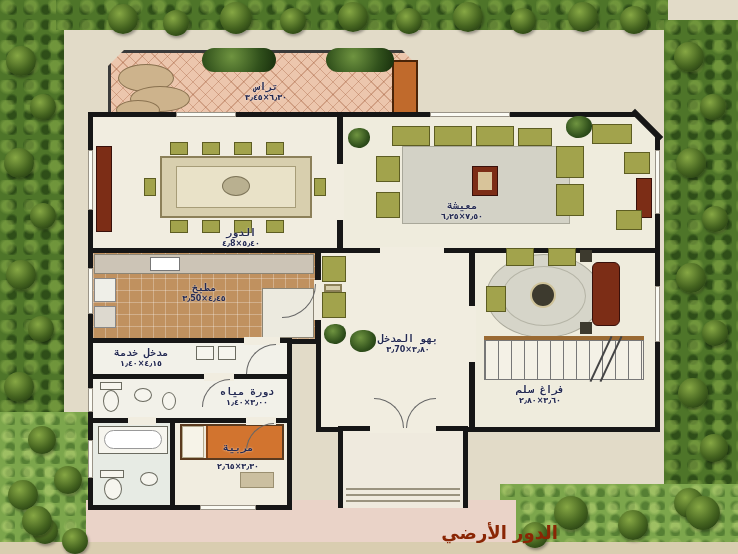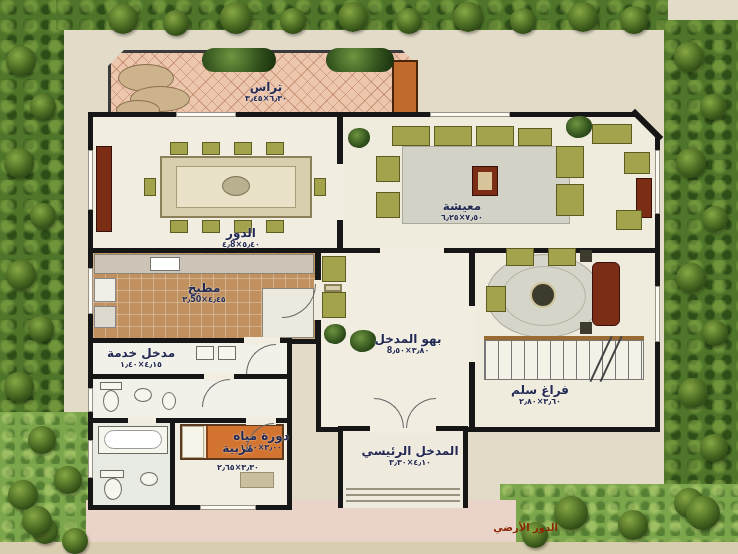--- a/index.html
+++ b/index.html
@@ -27,34 +27,34 @@
   .gap{position:absolute;background:#f1ede0;z-index:20;}
   .furn{position:absolute;z-index:15;box-sizing:border-box;}
   .olive{background:#a2a34c;border:1px solid #5d5d22;}
   .maroon{background:#7c2d16;border:1px solid #38100a;}
   .wood{background:#d8cfae;border:2px solid #8c8059;}
   .white{background:#f6f5ee;border:1px solid #6b6b60;}
   .arc{position:absolute;z-index:25;box-sizing:border-box;}
   .lbl{position:absolute;display:flex;flex-direction:column;align-items:center;justify-content:center;
       font-weight:bold;color:#242a52;direction:rtl;text-align:center;z-index:30;
       text-shadow:0 0 2px rgba(255,255,255,.85);}
-  .lbl .nm{font-size:12px;line-height:1.15;}
+  .lbl .nm{font-size:10px;line-height:1.15;font-family:Liberation Mono, monospace;}
   .lbl .dm{font-size:8px;line-height:1.15;}
   .stepline{position:absolute;background:#9a937f;z-index:16;}
   #terrace{position:absolute;left:108px;top:50px;width:310px;height:68px;z-index:8;
       background-color:#ecc6ad;border:3px solid #3a3a3a;box-sizing:border-box;
       background-image:
         repeating-linear-gradient(45deg, rgba(150,75,40,.30) 0 1px, transparent 1px 9px),
         repeating-linear-gradient(-45deg, rgba(150,75,40,.30) 0 1px, transparent 1px 9px);
       clip-path:polygon(16px 0,calc(100% - 16px) 0,100% 16px,100% 100%,0 100%,0 16px);}
   .rock{position:absolute;background:#cdb38c;border:1px solid #8a7250;border-radius:50%;z-index:9;}
   .stair{position:absolute;left:484px;top:340px;width:160px;height:40px;z-index:15;
       background-color:#f4f1e6;border:1px solid #777;box-sizing:border-box;
       background-image:repeating-linear-gradient(90deg,#777 0 1px, transparent 1px 13px);}
-  .caption{position:absolute;font-weight:bold;font-size:10px;color:#8a2605;direction:rtl;z-index:30;}
+  .caption{position:absolute;font-weight:bold;font-size:18px;color:#8a2605;direction:rtl;z-index:30;}
 </style>
 </head>
 <body>
 
 <div id="stage">
 
   <div class="abs" style="left:86px;top:500px;width:430px;height:44px;background:#ead3c8;z-index:4;"></div>
   <div class="abs" style="left:0;top:542px;width:738px;height:12px;background:#d9cdb0;z-index:5;"></div>
 
   <div class="hedge" style="left:0;top:0;width:64px;height:554px;"></div>
@@ -243,35 +243,31 @@
   <div class="lbl" style="left:406px;top:196px;width:112px;height:30px;">
     <span class="nm">معيشة</span>
     <span class="dm">٧٫٥٠×٦٫٢٥</span>
   </div>
   <div class="lbl" style="left:152px;top:278px;width:104px;height:30px;">
     <span class="nm">مطبخ</span>
     <span class="dm">٤٫٤٥×٣٫50</span>
   </div>
   <div class="lbl" style="left:354px;top:328px;width:108px;height:32px;">
     <span class="nm">بهو المدخل</span>
-    <span class="dm">٣٫٨٠×8٫٥٠</span>
+    <span class="dm">٣٫٨٠×٣٫70</span>
   </div>
   <div class="lbl" style="left:494px;top:380px;width:92px;height:30px;text-align:right;">
     <span class="nm">فراغ سلم</span>
     <span class="dm">٣٫٦٠×٢٫٨٠</span>
   </div>
-  <div class="lbl" style="left:358px;top:440px;width:104px;height:32px;">
-    <span class="nm">المدخل الرئيسي</span>
-    <span class="dm">٤٫١٠×٣٫٣٠</span>
-  </div>
   <div class="lbl" style="left:94px;top:342px;width:94px;height:32px;">
     <span class="nm">مدخل خدمة</span>
     <span class="dm">٤٫١٥×١٫٤٠</span>
   </div>
-  <div class="lbl" style="left:224px;top:382px;width:74px;height:30px;margin-top:44px;">
+  <div class="lbl" style="left:210px;top:382px;width:74px;height:30px;">
     <span class="nm">دورة مياه</span>
     <span class="dm">٣٫٠٠×١٫٤٠</span>
   </div>
   <div class="lbl" style="left:194px;top:442px;width:88px;height:30px;gap:8px;">
     <span class="nm">مربية</span>
     <span class="dm">٣٫٣٠×٢٫٦٥</span>
   </div>
 
   <div class="caption" style="left:434px;top:522px;width:124px;height:22px;">الدور الأرضي</div>
 </div>

